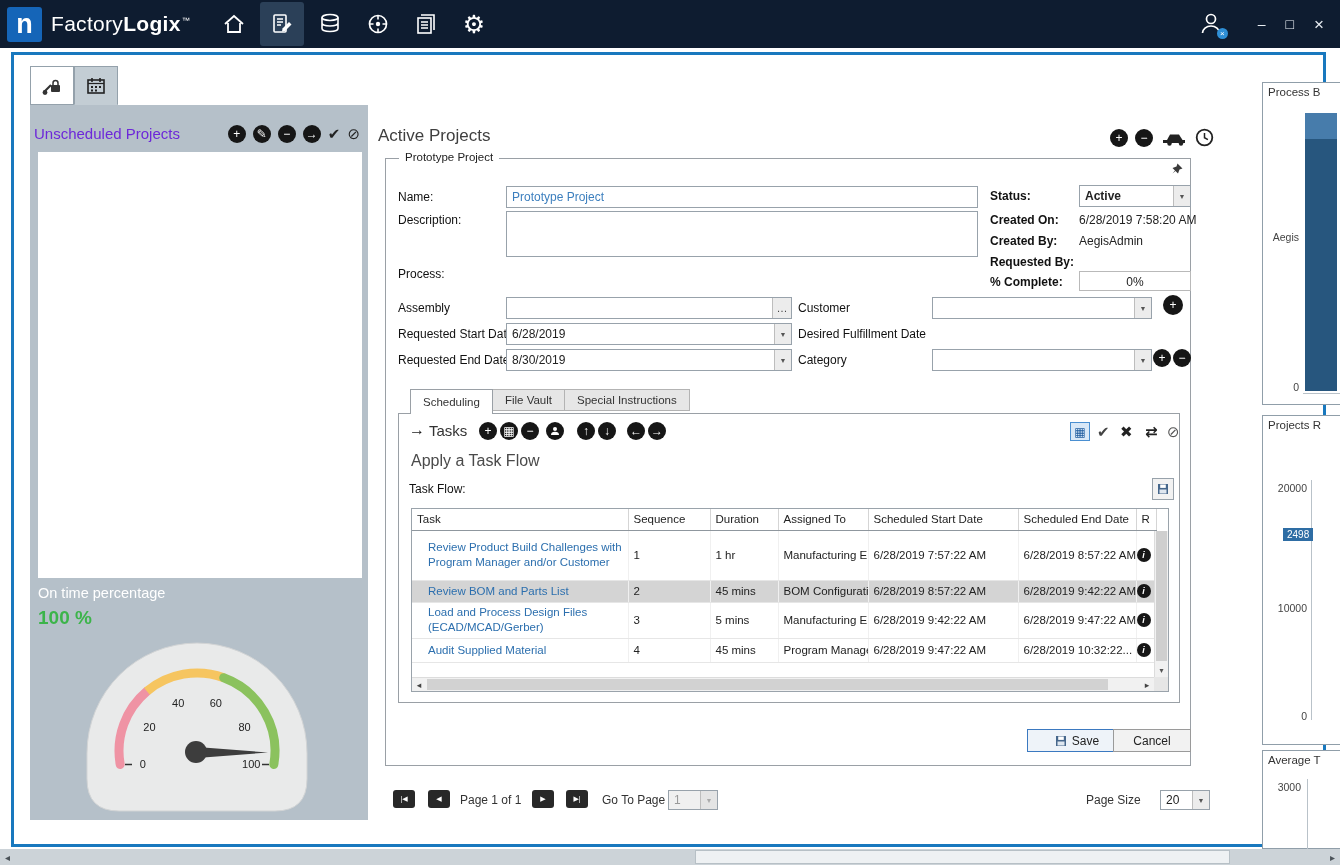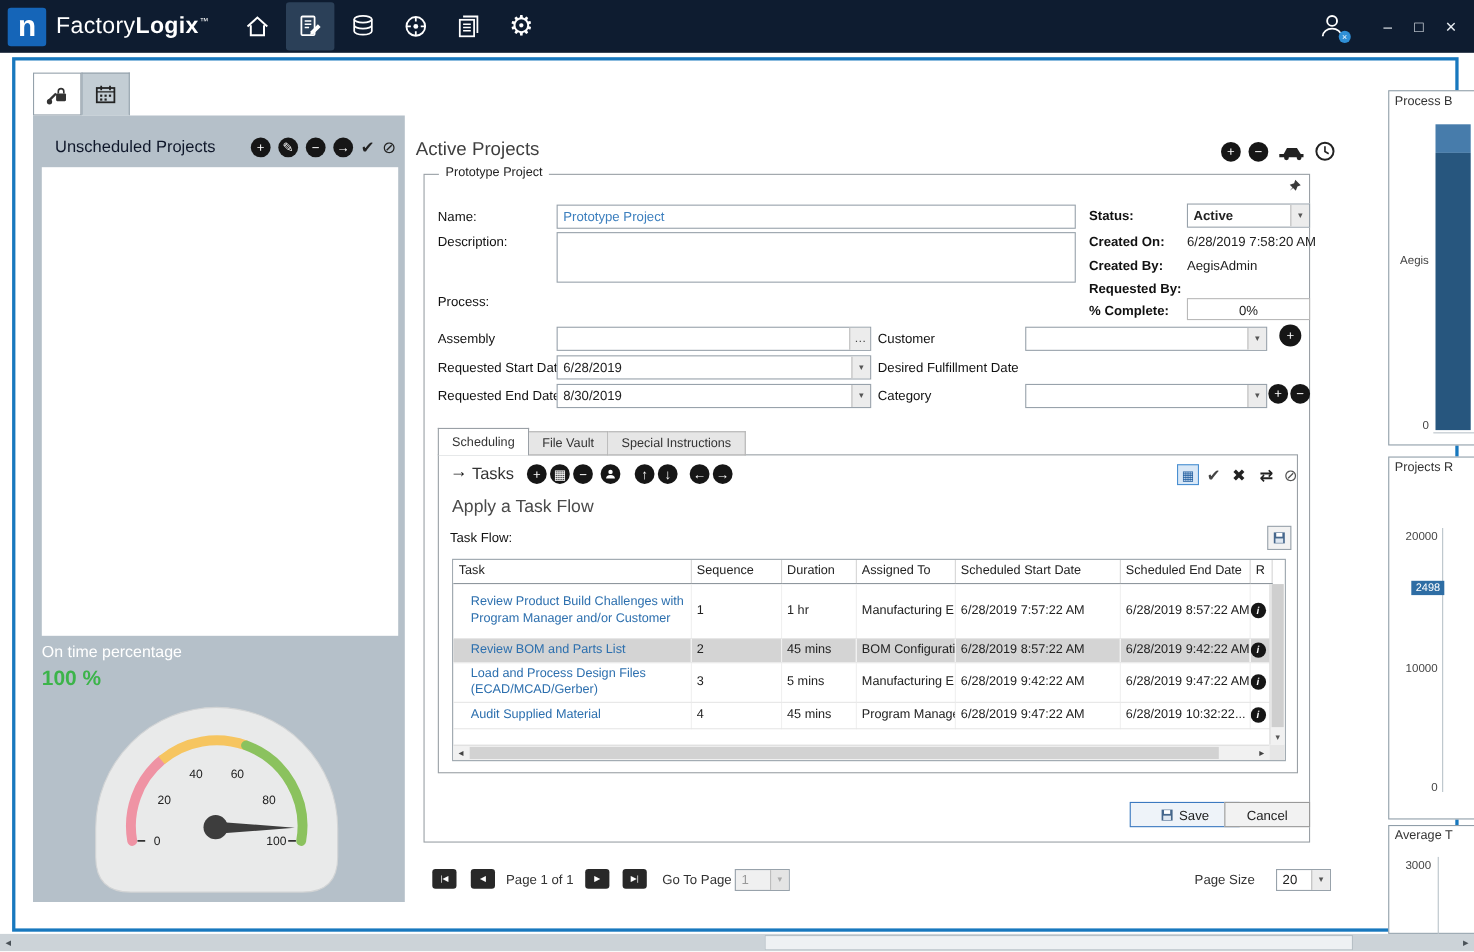--- a/index.html
+++ b/index.html
@@ -26,21 +26,21 @@
 
 .frame{position:absolute;left:11px;top:52px;width:1315px;height:795px;border:3px solid #1878be;background:#fff}
 
 
 .side-tabs{position:absolute;left:30px;top:66px;display:flex;z-index:5}
 .stab{width:44px;height:39px;border:1px solid #94a1ab;background:#fff;display:flex;align-items:center;justify-content:center;cursor:pointer}
 .stab.active{background:#c3cdd4;border-bottom:1px solid #c3cdd4}
 
 
 .lpanel{position:absolute;left:30px;top:105px;width:338px;height:715px;background:#b5c0c9;z-index:4}
-.lp-title{position:absolute;left:20px;top:20px;font-size:15px;color:#0f172a;white-space:nowrap}
+.lp-title{position:absolute;left:4px;top:20px;font-size:15px;color:#6d28d9;white-space:nowrap}
 .lp-tools{position:absolute;right:8px;top:20px;display:flex;gap:7px;align-items:center}
 .lp-list{position:absolute;left:8px;top:47px;width:324px;height:426px;background:#fff}
 .lp-ontime{position:absolute;left:8px;top:480px;font-size:14.5px;color:#fff}
 .lp-percent{position:absolute;left:8px;top:502px;font-size:19px;font-weight:bold;color:#3cb44a}
 .gauge{position:absolute;left:47px;top:528px}
 
 
 .ci{display:inline-flex;align-items:center;justify-content:center;width:18px;height:18px;border-radius:50%;background:#161616;color:#fff;font-size:12px;line-height:1;cursor:pointer;flex:none}
 .ci.sm{width:14px;height:14px;font-size:9px;font-weight:bold;font-style:italic}
 .pi{display:inline-flex;align-items:center;justify-content:center;font-size:15px;color:#222;cursor:pointer}
@@ -55,21 +55,21 @@
 
 
 .ap-title{position:absolute;left:378px;top:126px;font-size:17px;color:#3f3f3f;z-index:4}
 .ap-tools{position:absolute;left:1110px;top:128px;display:flex;gap:7px;align-items:center;z-index:4}
 .gb{position:absolute;left:385px;top:158px;width:806px;height:608px;border:1px solid #9aa0a6;background:#fff;z-index:4}
 .gb-legend{position:absolute;left:13px;top:-8px;background:#fff;padding:0 6px;font-size:11.5px;color:#222}
 .pin{position:absolute;right:6px;top:3px;cursor:pointer}
 .pluscircle{position:absolute;cursor:pointer}
 
 
-.tabstrip{position:absolute;left:12px;top:230px;display:flex;align-items:flex-end;z-index:3}
+.tabstrip{position:absolute;left:24px;top:230px;display:flex;z-index:3}
 .tab{height:22px;padding:4px 12px 0;background:#e6e6e6;border:1px solid #b3b3b3;border-left:none;font-size:11.5px;color:#333;cursor:pointer;white-space:nowrap}
 .tab.first{border-left:1px solid #b3b3b3}
 .tab.sel{height:25px;background:#fff;border:1px solid #9aa0a6;border-bottom:none;padding-top:6px}
 
 
 .ip{position:absolute;left:12px;top:254px;width:782px;height:290px;border:1px solid #9aa0a6;background:#fff}
 .tasks-row{position:absolute;left:0;top:6px;width:100%;height:22px}
 .tasks-arrow{position:absolute;left:10px;top:1px;font-size:16px;font-weight:bold;color:#1a1a1a}
 .tasks-label{position:absolute;left:30px;top:2px;font-size:15px;color:#333}
 .apply-h{position:absolute;left:12px;top:38px;font-size:16px;color:#4a4a4a}

